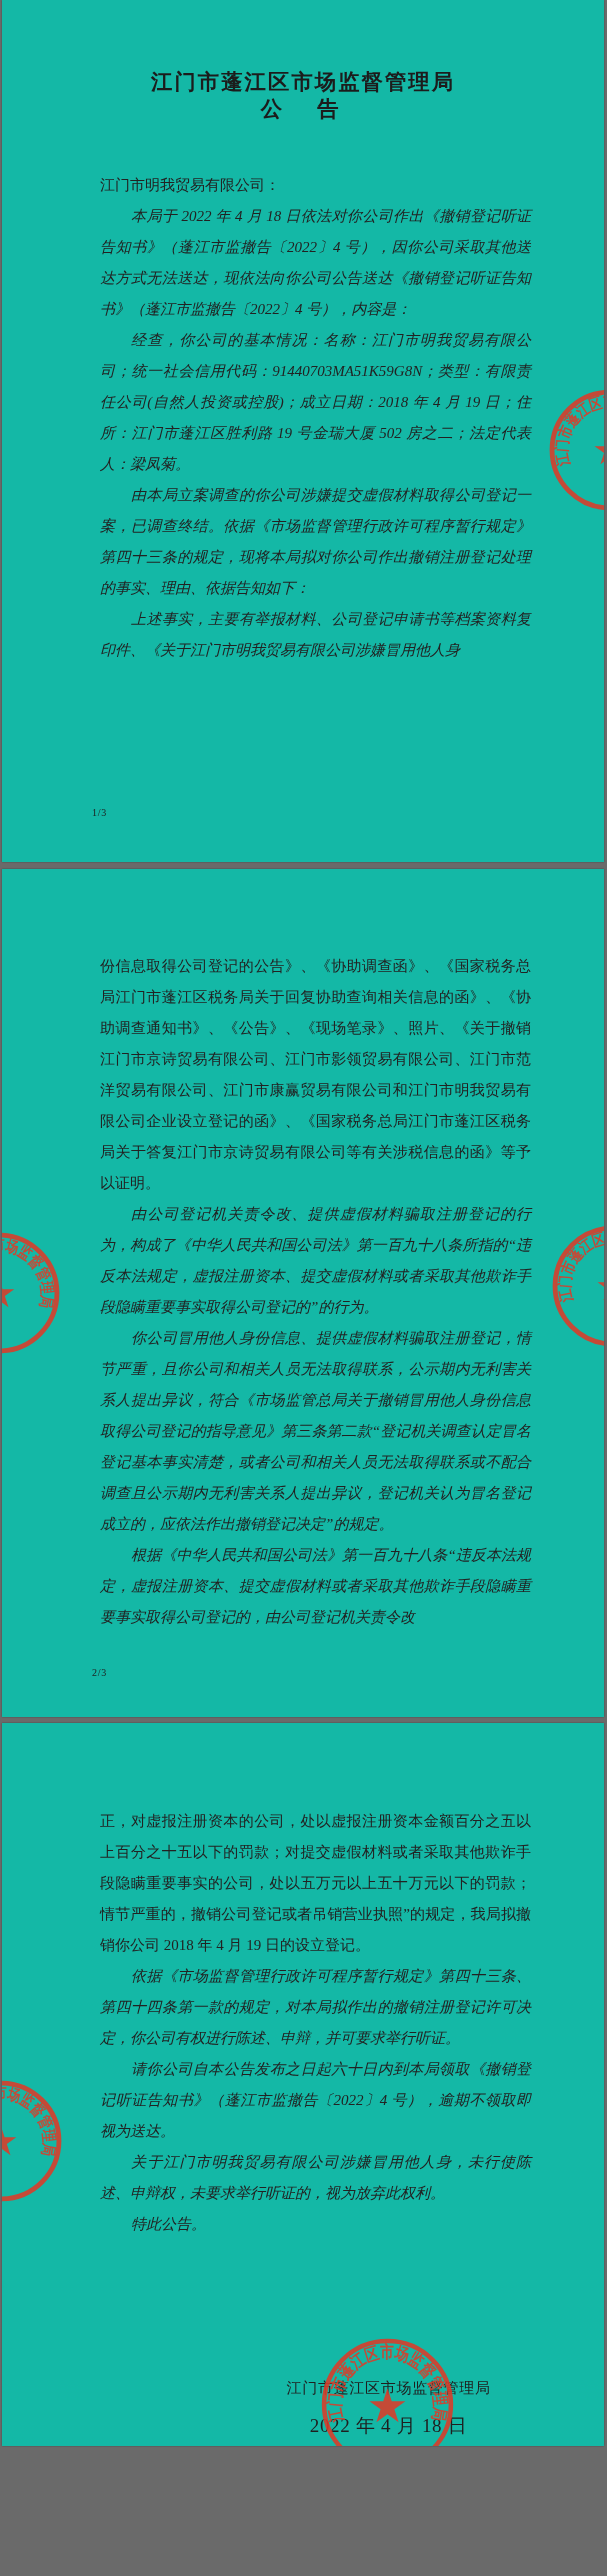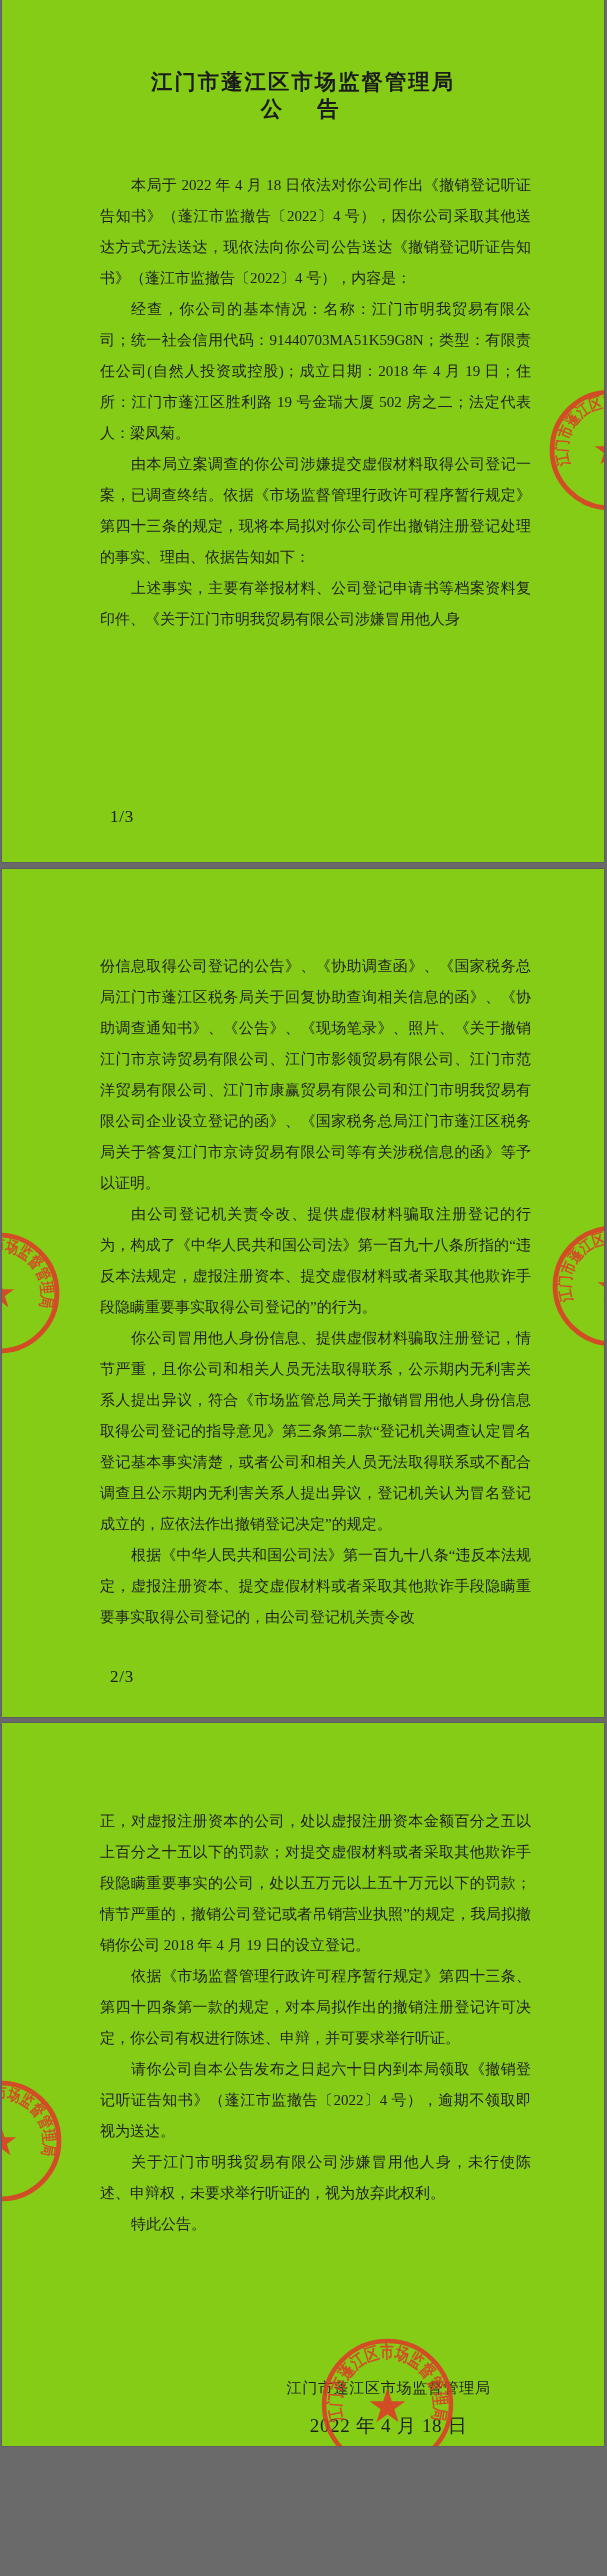--- a/index.html
+++ b/index.html
@@ -2,44 +2,44 @@
 <html style="font-size:11px"><head>
 <meta charset="utf-8">
 <style>
   html,body{margin:0;padding:0;}
   body{
     width:608px;height:2576px;position:relative;
     background:#6a6a6a;
     font-family:"Liberation Serif","DejaVu Serif",serif;
   }
   .page{
-    position:absolute;left:2.1px;width:602px;background:#84cc16;
+    position:absolute;left:2.1px;width:602px;background:#14b8a6;
     overflow:hidden;box-shadow:0 0 1.4px rgba(0,0,0,.4);
   }
   #page1{top:0;height:862px;}
   #page2{top:869px;height:848px;}
   #page3{top:1723px;height:723px;}
   .doc-title{
     position:absolute;left:0;width:100%;text-align:center;
     font-size:21.3px;font-weight:bold;color:#1c1c1c;letter-spacing:2.1px;
   }
   #title-line1{top:67px;}
   #title-line2{top:94px;letter-spacing:6.9px;}
   .body-col{
     position:absolute;left:98px;width:431px;
     font-size:15px;line-height:31px;color:#222;
     text-align:justify;
   }
   #body1{top:170px;}
   #body2{top:82px;}
   #body3{top:83px;}
   .para{margin:0;padding:0;}
-  .para.indent{text-indent:31px;}
+  .para.indent{text-indent:31px;font-style:italic;}
   .page-num{
-    position:absolute;left:108px;font-size:17px;color:#1e1e1e;
+    position:absolute;left:90px;font-size:10px;color:#1e1e1e;
     letter-spacing:0.7px;
   }
   #pagenum1{top:807px;}
   #pagenum2{top:798px;}
   #pagenum3{top:802px;font-family:Liberation Serif, serif;}
   .signature{
     position:absolute;top:656px;left:280px;width:213px;
     text-align:center;color:#1f1f1f;
   }
   .signature .agency{font-size:15px;letter-spacing:0.7px;}
@@ -52,20 +52,21 @@
   #stamp-p3-bottom{top:606px;left:310px;}
   .stamp text{font-family:"Liberation Serif","DejaVu Serif",serif;}
 </style>
 </head>
 <body>
 
 <div class="page" id="page1">
   <div class="doc-title" id="title-line1">江门市蓬江区市场监督管理局</div>
   <div class="doc-title" id="title-line2">公　告</div>
   <div class="body-col" id="body1">
+      <p class="para">江门市明我贸易有限公司：</p>
       <p class="para indent">本局于 2022 年 4 月 18 日依法对你公司作出《撤销登记听证告知书》（蓬江市监撤告〔2022〕4 号），因你公司采取其他送达方式无法送达，现依法向你公司公告送达《撤销登记听证告知书》（蓬江市监撤告〔2022〕4 号），内容是：</p>
       <p class="para indent">经查，你公司的基本情况：名称：江门市明我贸易有限公司；统一社会信用代码：91440703MA51K59G8N；类型：有限责任公司(自然人投资或控股)；成立日期：2018 年 4 月 19 日；住所：江门市蓬江区胜利路 19 号金瑞大厦 502 房之二；法定代表人：梁凤菊。</p>
       <p class="para indent">由本局立案调查的你公司涉嫌提交虚假材料取得公司登记一案，已调查终结。依据《市场监督管理行政许可程序暂行规定》第四十三条的规定，现将本局拟对你公司作出撤销注册登记处理的事实、理由、依据告知如下：</p>
       <p class="para indent">上述事实，主要有举报材料、公司登记申请书等档案资料复印件、《关于江门市明我贸易有限公司涉嫌冒用他人身</p>
     </div>
   <div class="page-num" id="pagenum1">1/3</div>
 
   <svg class="stamp" id="stamp-p1-right" width="138" height="138" viewBox="0 0 200 200">
     <circle cx="100" cy="100" r="84" fill="none" stroke-width="7" stroke="#dd3b28"></circle>
     <path id="arc1" d="M 41.7,121.2 A 62,62 0 1 1 158.3,121.2" fill="none"></path>

